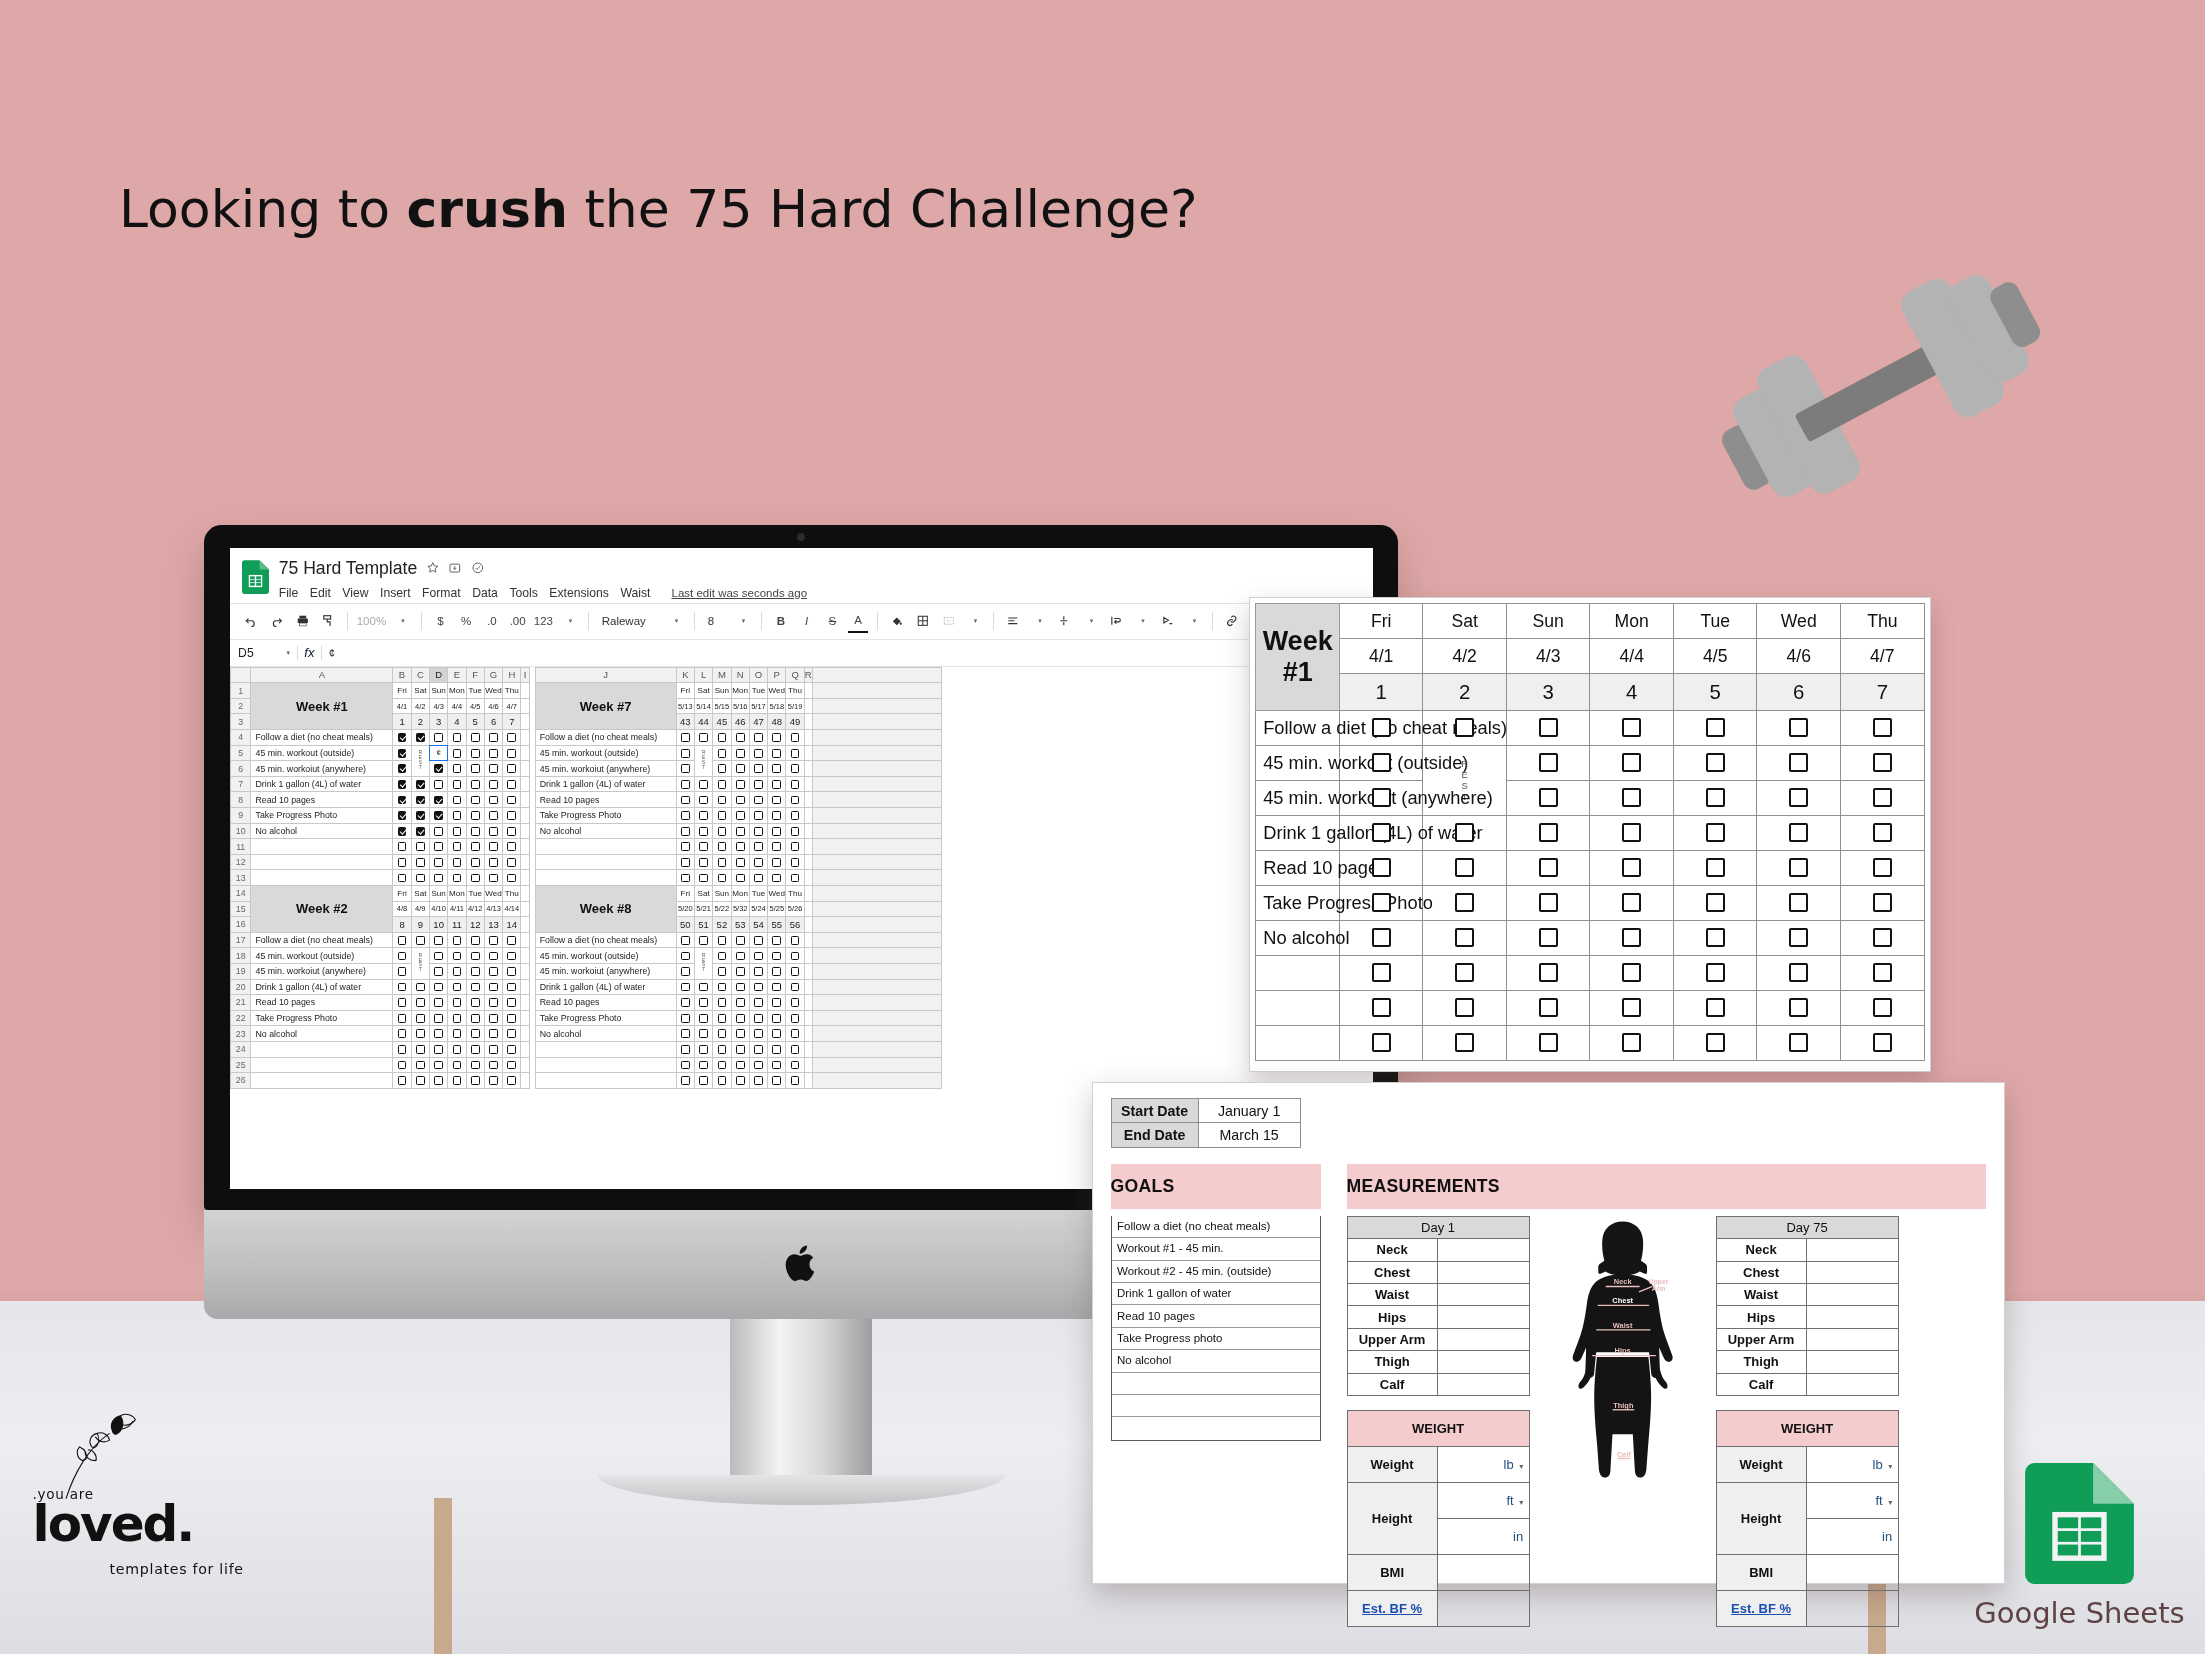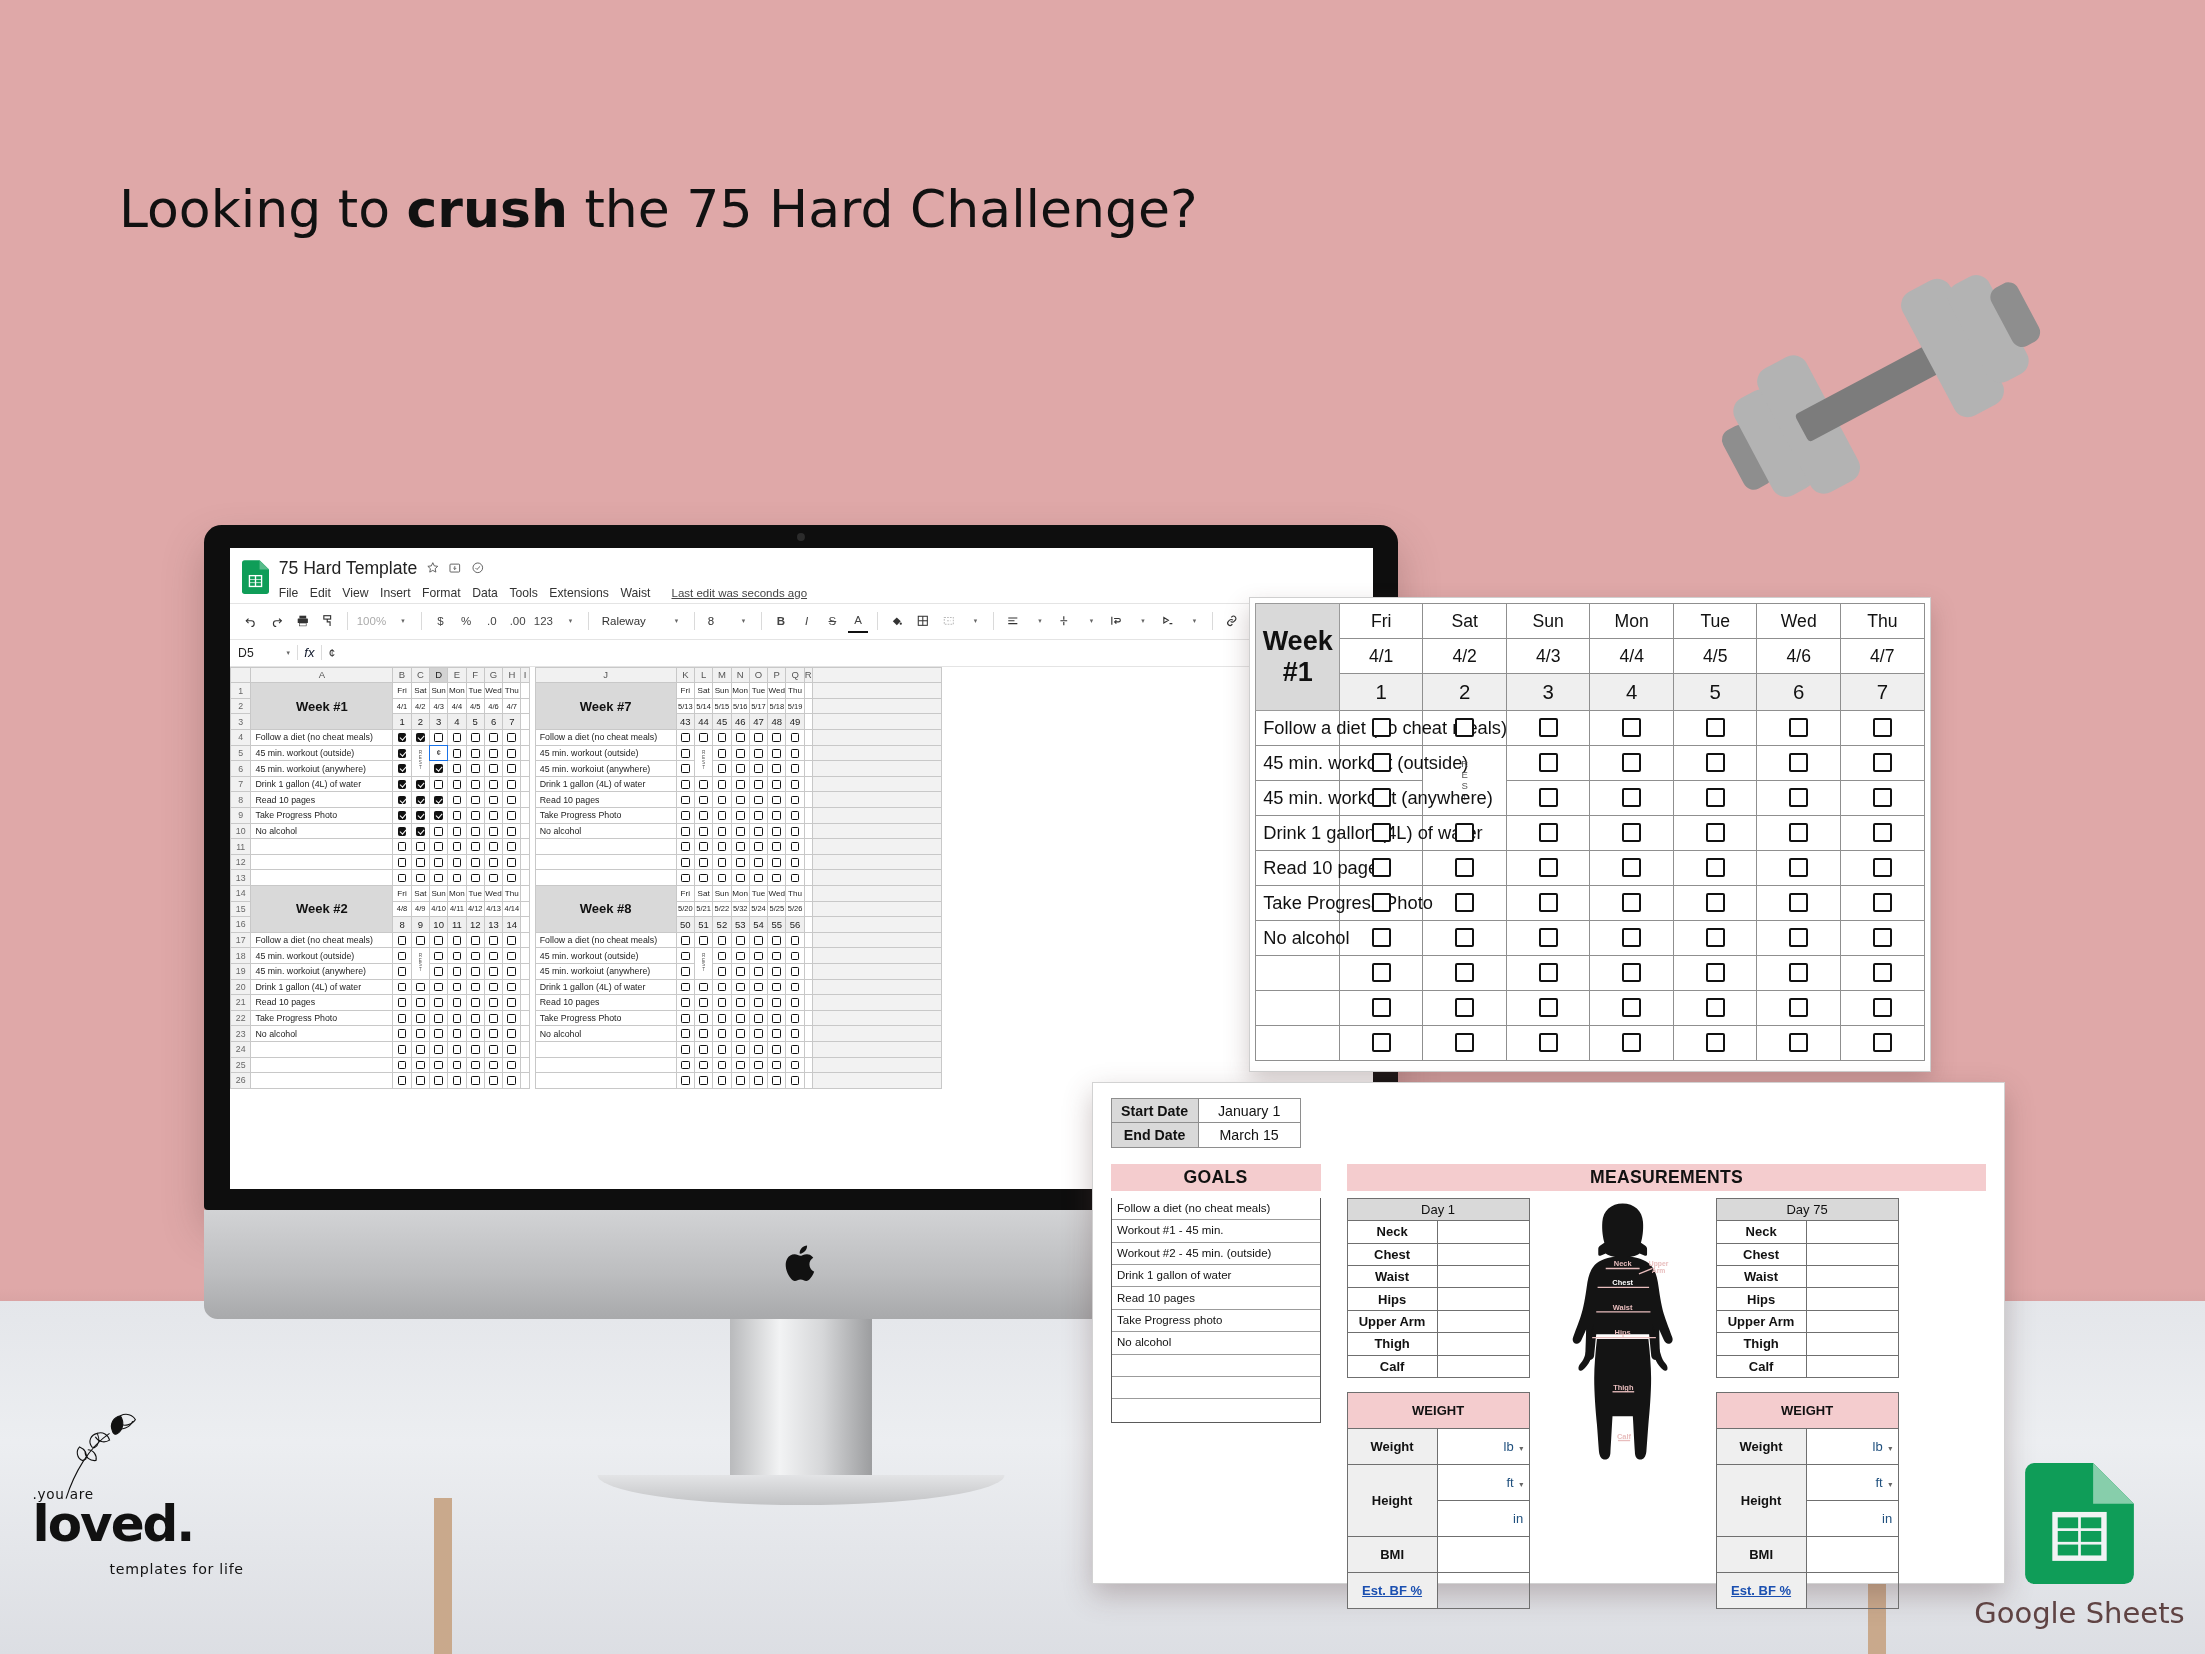--- a/index.html
+++ b/index.html
@@ -175,22 +175,22 @@
   }
   #dates-table{border-collapse:collapse;margin-bottom:16.3px;}
   #dates-table td{border:0.7px solid #8e8e8e;font-size:14.2px;height:24.4px;padding:0 9.5px;}
   .dt-lab{background:#d9d9d9;font-weight:700;text-align:center;color:#111;}
   .dt-val{text-align:center;color:#111;min-width:102px;}
 
   .gm-cols{display:flex;gap:26px;align-items:flex-start;}
   .gm-left{width:210px;}
   .gm-right{flex:1;}
   .pink-band{
-    background:#f4ccce;text-align:center;font-size:17.6px;font-weight:700;color:#111;
-    padding:3px 0;letter-spacing:0.3px;
+    background:#f4ccce;font-size:17.6px;font-weight:700;color:#111;
+    padding:12px 0;letter-spacing:0.3px;
   }
   #goals-list{border:0.7px solid #5a5a5a;border-top:none;margin-top:6.8px;}
   #goals-list div{
     border-bottom:0.7px solid #9b9b9b;font-size:11.5px;color:#111;padding:4.1px 5.4px;height:22.4px;
   }
   #goals-list div:last-child{border-bottom:none;}
   #goals-list div.empty{color:transparent;}
 
   .meas-body{display:flex;gap:15px;margin-top:6.8px;align-items:flex-start;}
   .meas-tbl{border-collapse:collapse;width:183px;}

